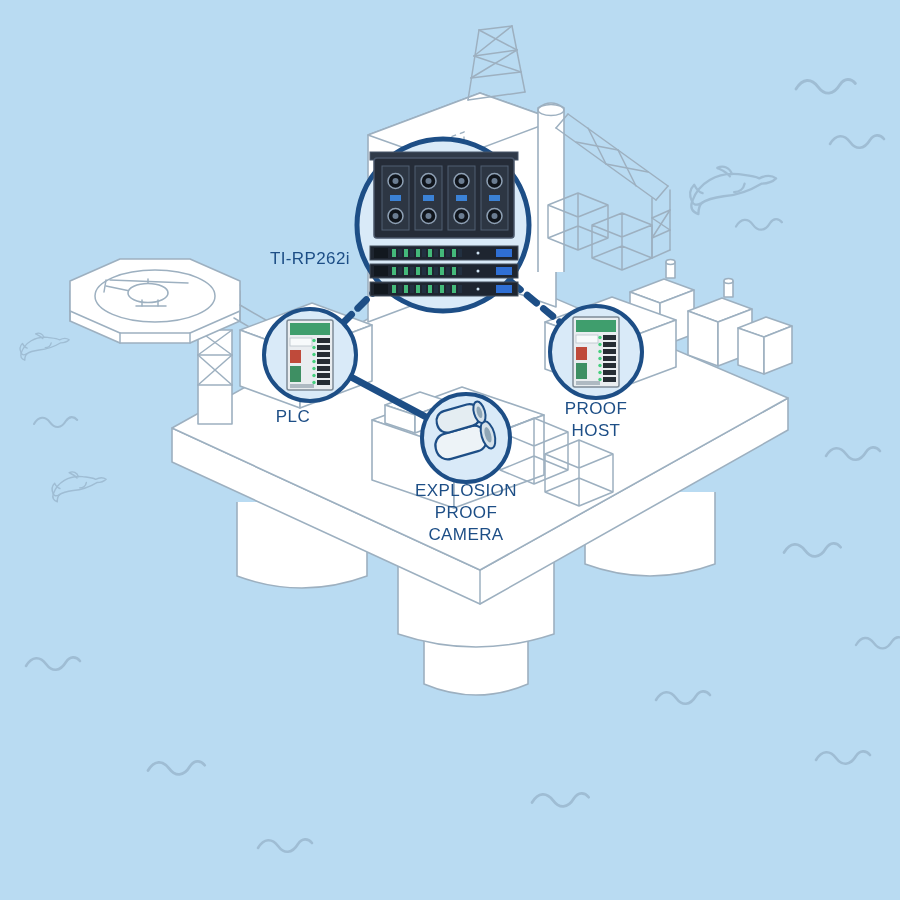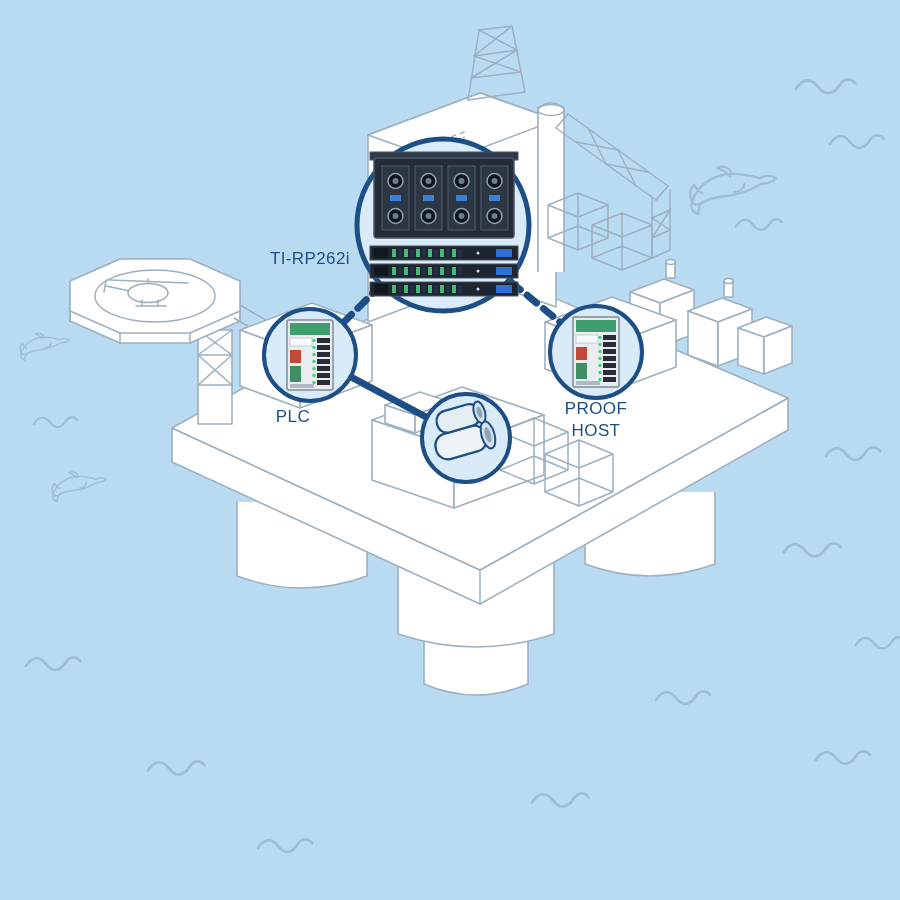--- a/index.html
+++ b/index.html
@@ -327,13 +327,16 @@
       <ellipse cx="486" cy="417" rx="5.5" ry="11" fill="#d6e2ea" stroke="#1d4e86" stroke-width="2"></ellipse>
       <ellipse cx="486" cy="417" rx="2.5" ry="6" fill="#8fa6b6"></ellipse>
     </g>
   </g>
 </svg>
 
   <div class="lbl lbl-right" style="left:238px;top:248px;width:112px;">TI-RP262i</div>
   <div class="lbl" style="left:253px;top:406px;width:80px;">PLC</div>
   <div class="lbl" style="left:551px;top:398px;width:90px;">PROOF
 HOST</div>
+  <div class="lbl" style="left:401px;top:480px;width:130px;">EXPLOSION
+PROOF
+CAMERA</div>
 </div>
 
 </body></html>

